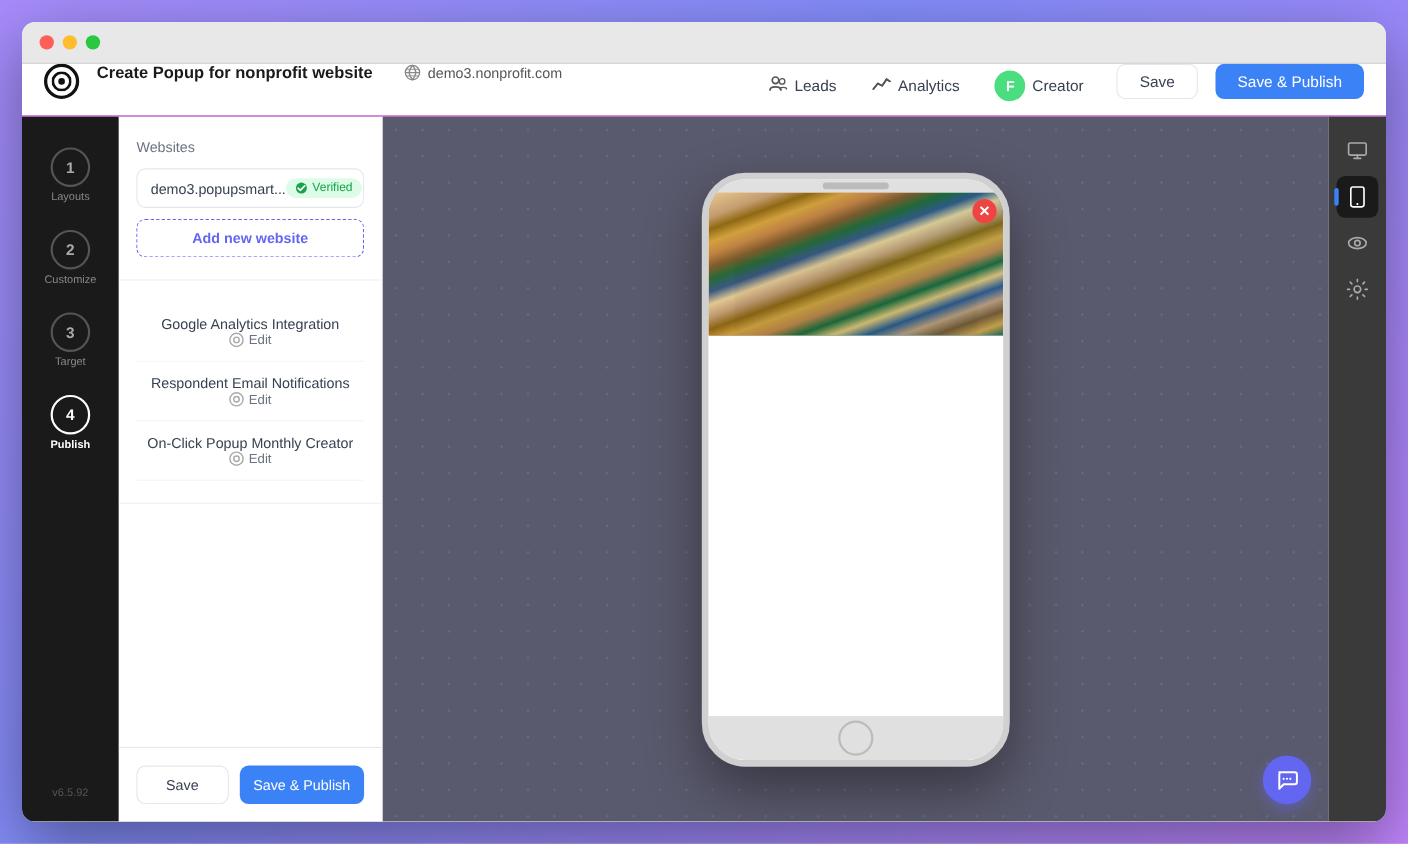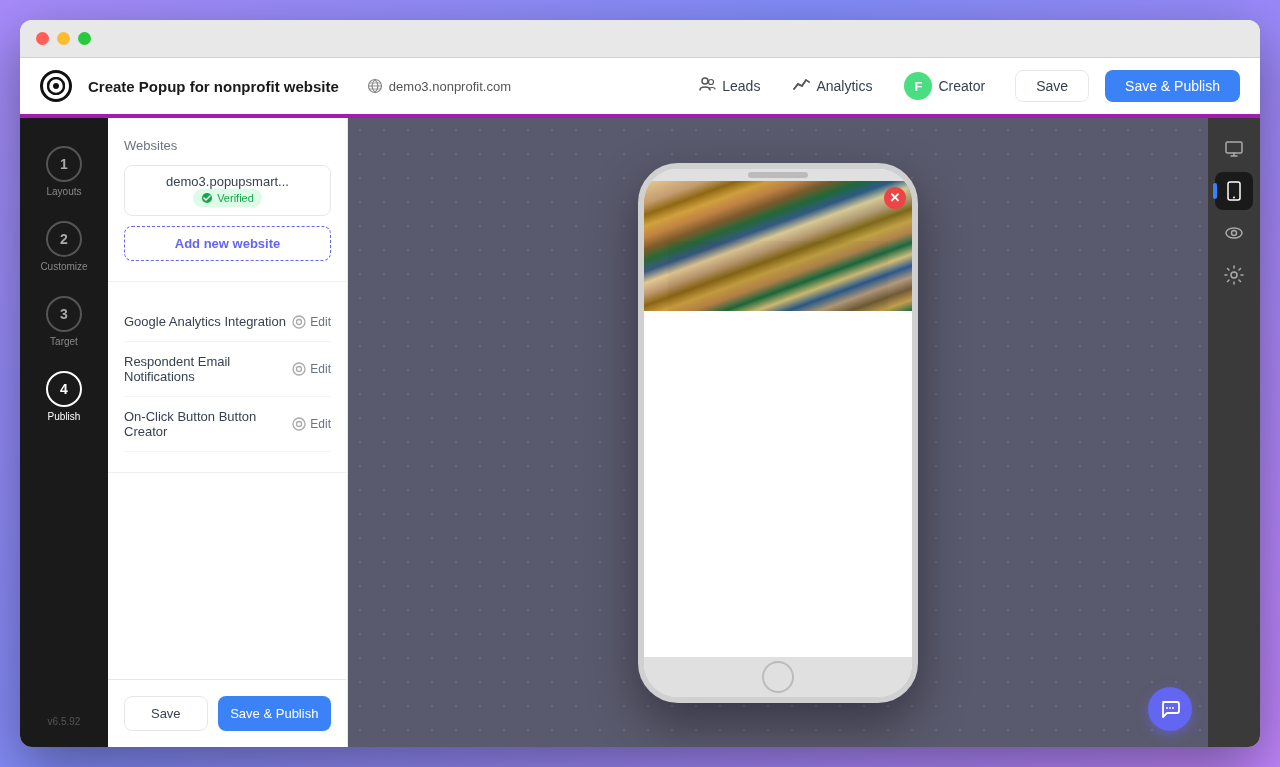--- a/index.html
+++ b/index.html
@@ -42,25 +42,25 @@
     .app-content {
       display: flex;
       flex-direction: column;
       flex: 1;
       overflow: hidden;
     }
 
     
     .top-nav {
       background: #fff;
-      height: 60px;
-      display: flex;
-      align-items: center;
+      height: 48px;
+      display: flex;
+      align-items: flex-start;
       padding: 0 20px;
-      border-bottom: 4px solid #a21caf;
+      border-bottom: 1px solid #a21caf;
       gap: 16px;
     }
     .nav-logo {
       width: 32px; height: 32px;
       border: 3px solid #111;
       border-radius: 50%;
       display: flex; align-items: center; justify-content: center;
       font-size: 12px; font-weight: bold; color: #111;
     }
     .nav-title {
@@ -161,21 +161,21 @@
     .step-circle.active {
       background: #1a1a1a;
       border-color: #fff;
       color: #fff;
     }
     .step-label {
       font-size: 10px;
       color: #888;
       text-align: center;
     }
-    .step-label.active { color: #fff; }
+    .step-label.active { color: #fff; font-weight: bold; }
     .version-text {
       margin-top: auto;
       color: #555;
       font-size: 10px;
     }
 
     
     .panel {
       width: 240px;
       background: #fff;
@@ -195,21 +195,20 @@
       margin-bottom: 12px;
     }
     .website-item {
       display: flex;
       align-items: center;
       justify-content: space-between;
       padding: 8px 12px;
       border: 1px solid #e5e7eb;
       border-radius: 8px;
       margin-bottom: 10px;
-      flex-direction: column;
     }
     .website-name {
       font-size: 13px;
       color: #374151;
     }
     .verified-badge {
       display: flex;
       align-items: center;
       gap: 4px;
       background: #dcfce7;
@@ -229,20 +228,21 @@
       font-size: 13px;
       cursor: pointer;
       font-weight: 700;
     }
     .settings-item {
       display: flex;
       align-items: center;
       justify-content: space-between;
       padding: 12px 0;
       border-bottom: 1px solid #f3f4f6;
+      flex-direction: column;
     }
     .settings-item-name {
       font-size: 13px;
       color: #374151;
     }
     .settings-edit {
       display: flex;
       align-items: flex-end;
       gap: 4px;
       color: #6b7280;
@@ -588,21 +588,21 @@
             <span class="settings-item-name">Respondent Email Notifications</span>
             <div class="settings-edit">
               <svg width="14" height="14" viewBox="0 0 14 14">
                 <circle cx="7" cy="7" r="6" fill="none" stroke="#aaa" stroke-width="1.3"></circle>
                 <circle cx="7" cy="7" r="2.5" fill="none" stroke="#aaa" stroke-width="1.3"></circle>
               </svg>
               <span>Edit</span>
             </div>
           </div>
           <div class="settings-item">
-            <span class="settings-item-name">On-Click Button Button Creator</span>
+            <span class="settings-item-name">On-Click Popup Monthly Creator</span>
             <div class="settings-edit">
               <svg width="14" height="14" viewBox="0 0 14 14">
                 <circle cx="7" cy="7" r="6" fill="none" stroke="#aaa" stroke-width="1.3"></circle>
                 <circle cx="7" cy="7" r="2.5" fill="none" stroke="#aaa" stroke-width="1.3"></circle>
               </svg>
               <span>Edit</span>
             </div>
           </div>
         </div>
 

